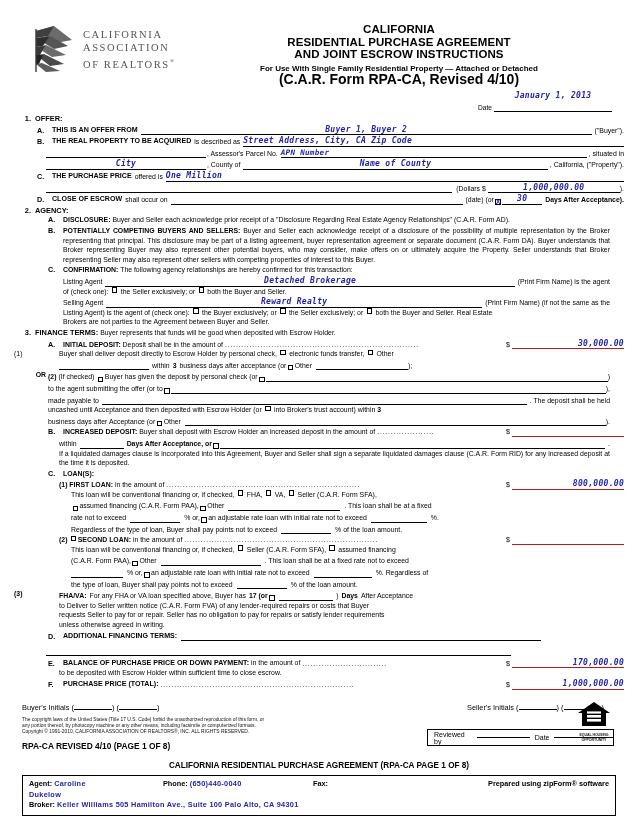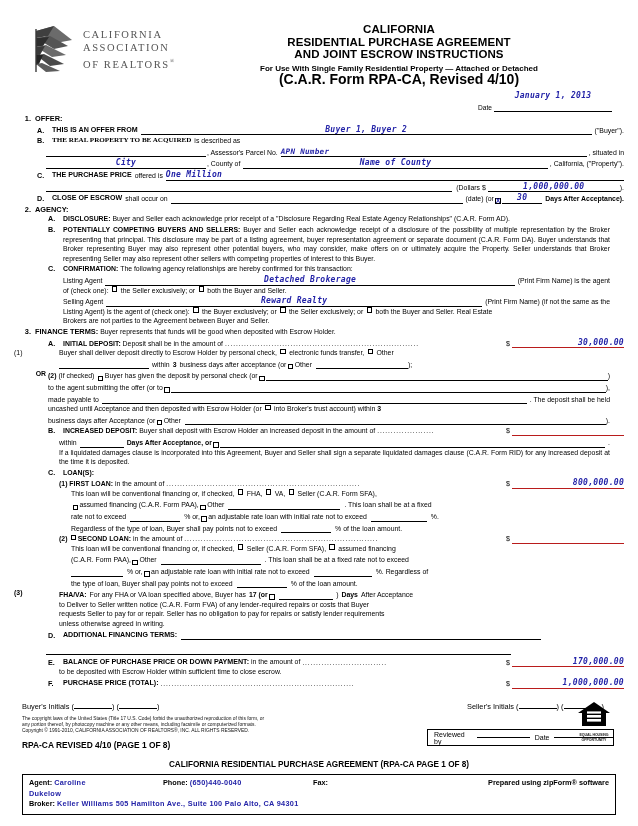--- a/index.html
+++ b/index.html
@@ -128,22 +128,23 @@
       <div class="num"></div>
       <div class="let">A.</div>
       <div class="b" style="font-size:7.1px;white-space:nowrap;">THIS IS AN OFFER FROM</div>
       <div class="u fill" style="flex:1;margin:0 3px;font-size:8px;">Buyer 1, Buyer 2</div>
       <div style="flex:0 0 auto;">("Buyer").</div>
     </div>
 
     <div class="row">
       <div class="num"></div>
       <div class="let">B.</div>
-      <div class="b" style="font-size:7.1px;white-space:nowrap;font-family:Liberation Serif, serif;">THE REAL PROPERTY TO BE ACQUIRED</div>
+      <div class="b" style="font-size:7.1px;white-space:nowrap;">THE REAL PROPERTY TO BE ACQUIRED</div>
       <div style="padding:0 3px;white-space:nowrap;">is described as</div>
+      <div class="ub fill" style="flex:1;font-size:8px;">Street Address, City, CA  Zip Code</div>
     </div>
     <div class="row">
       <div style="width:32px;flex:0 0 auto;"></div>
       <div class="u" style="width:160px;">&nbsp;</div>
       <div style="flex:0 0 auto;padding:0 3px 0 1px;white-space:nowrap;">, Assessor's Parcel No.</div>
       <div class="ub fill" style="flex:1;font-size:7.6px;">APN Number</div>
       <div style="flex:0 0 auto;padding-left:2px;white-space:nowrap;">, situated in</div>
     </div>
     <div class="row">
       <div style="width:32px;flex:0 0 auto;"></div>

